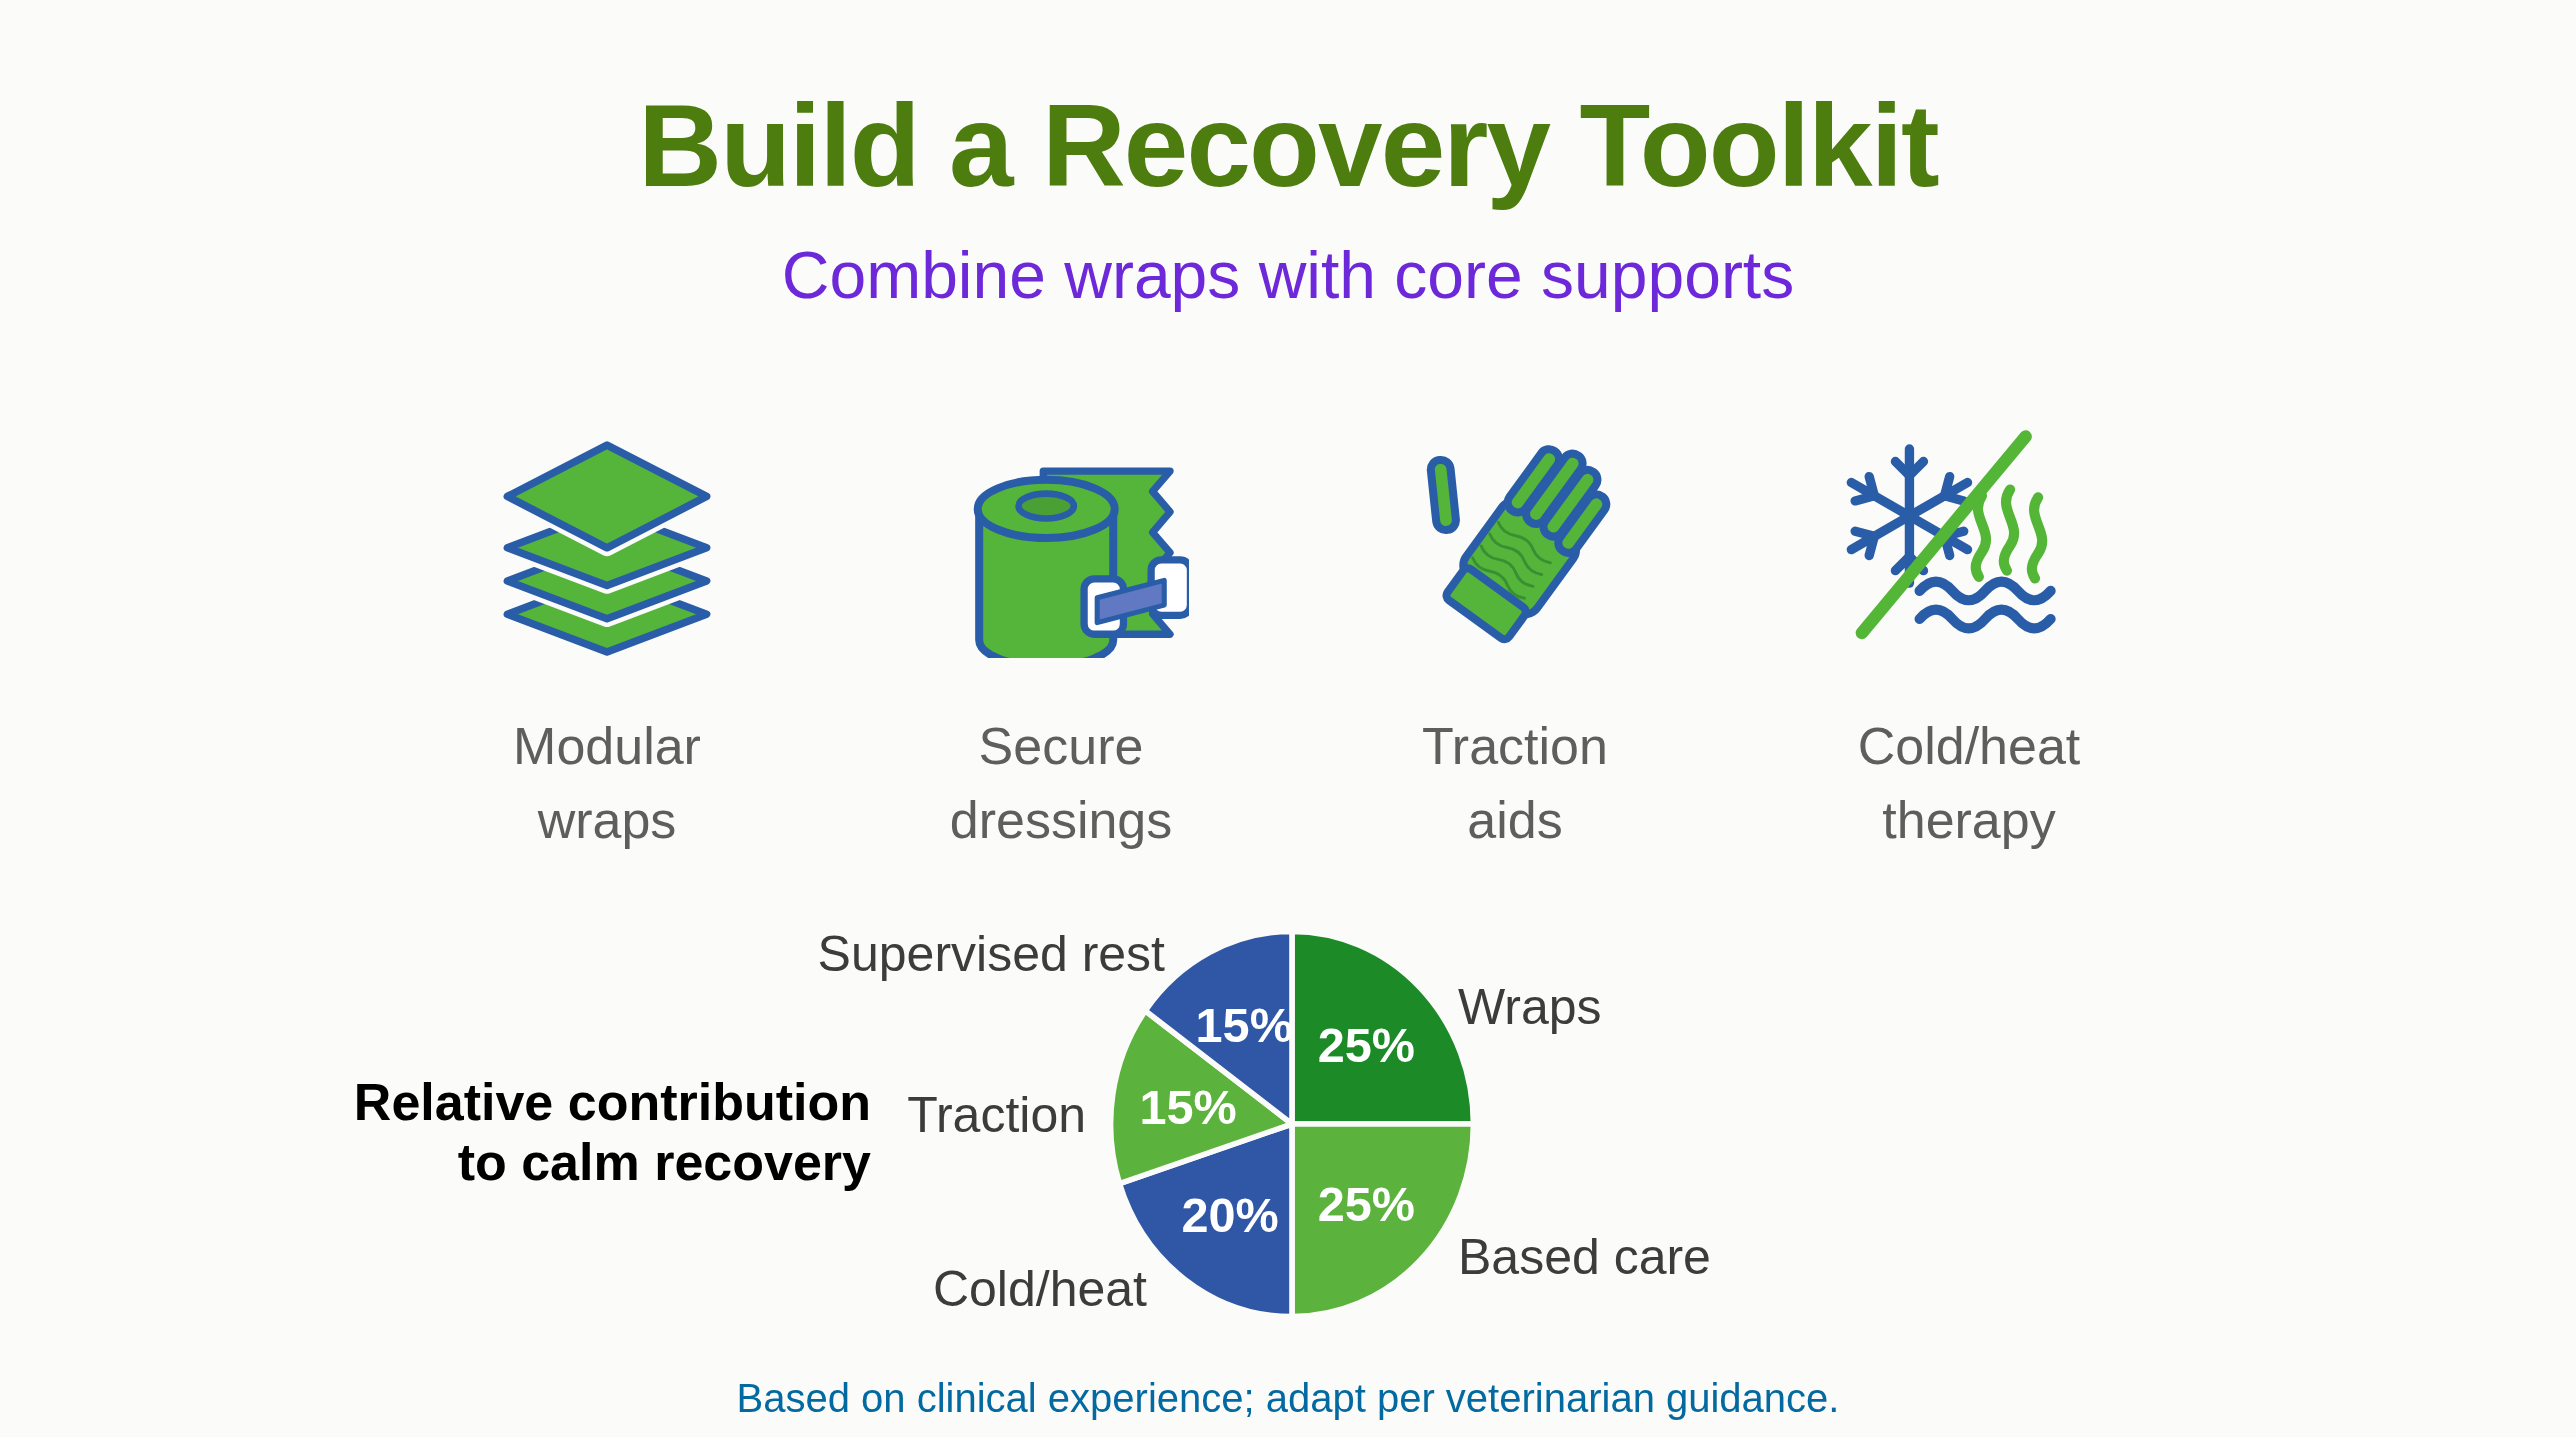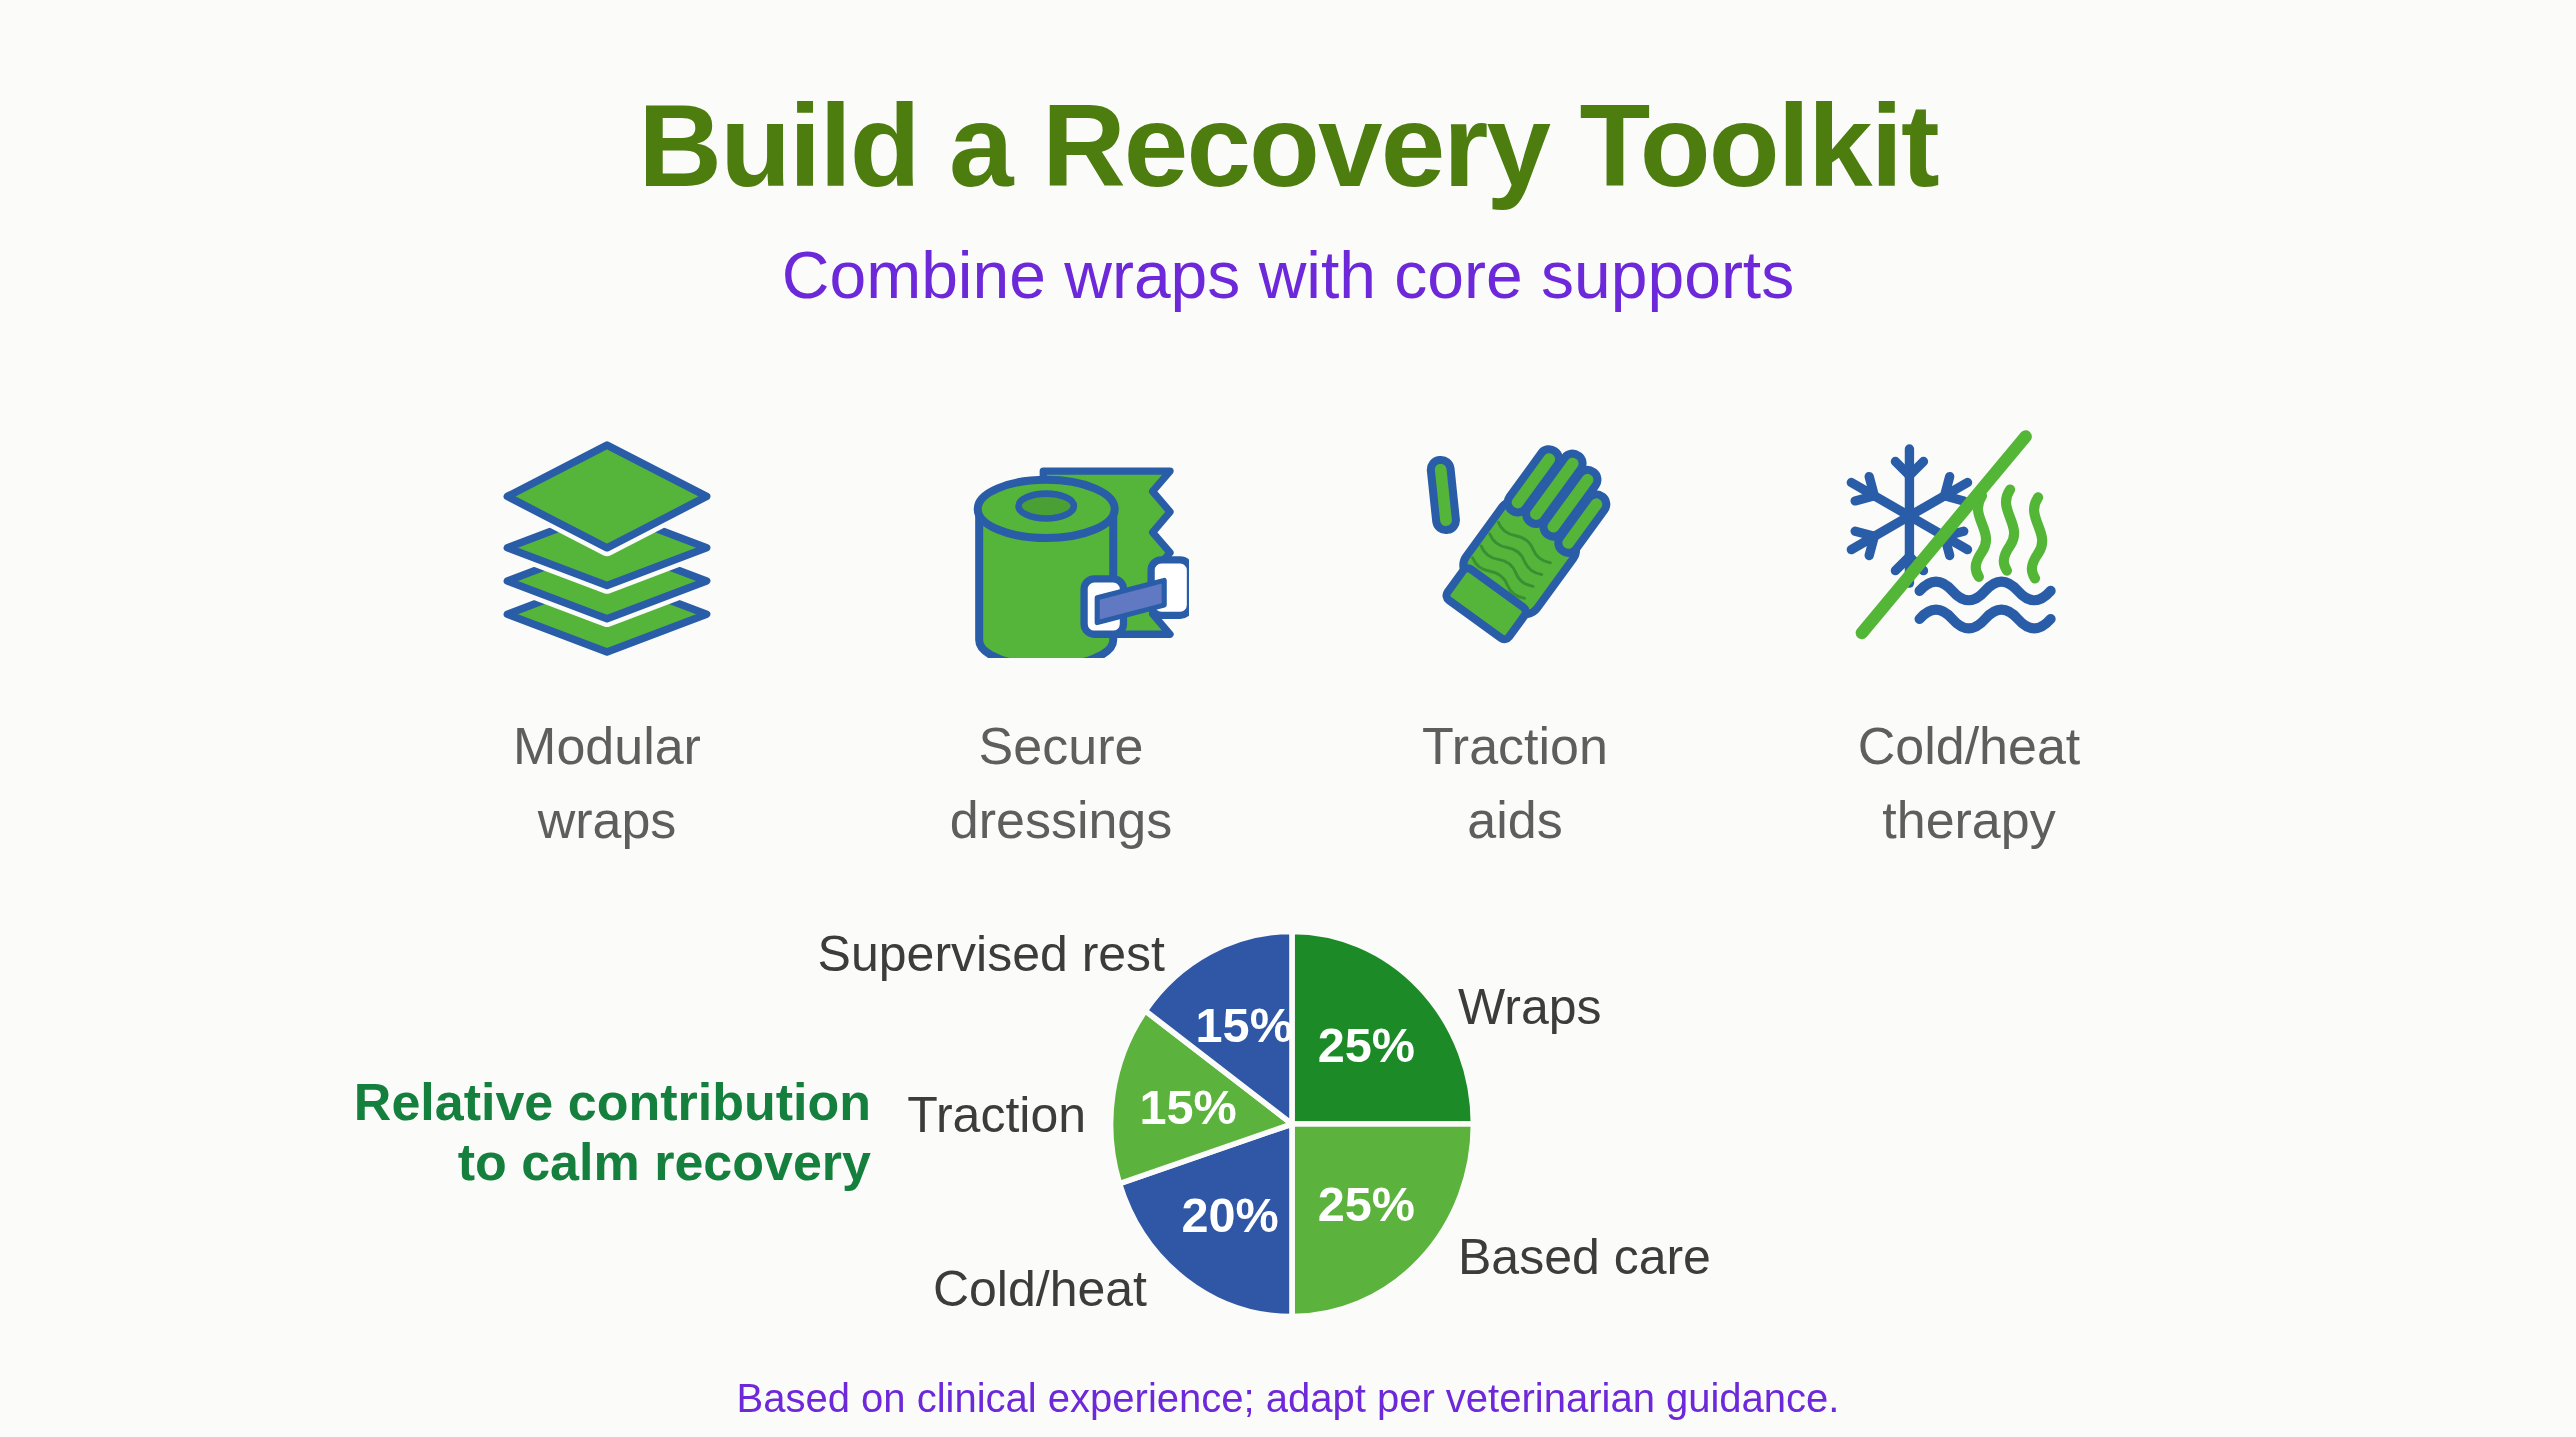--- a/index.html
+++ b/index.html
@@ -16,30 +16,30 @@
   .subtitle{margin:24px 0 0;font-size:66px;font-weight:400;color:#6d28d9;}
 
   .toolkit-row{position:absolute;top:423px;left:0;width:100%;display:flex;justify-content:center;gap:50px;}
   .toolkit-item{width:404px;display:flex;flex-direction:column;align-items:center;}
   .icon-box{height:236px;display:flex;align-items:center;justify-content:center;}
   .item-label{margin-top:51px;font-size:52px;line-height:1.42;color:#5e5e5e;text-align:center;white-space:pre-line;}
 
   .chart-area{position:absolute;top:899px;left:0;width:100%;height:487px;}
   .pie-svg{position:absolute;left:1103px;top:22.5px;width:378px;height:404px;}
   .chart-caption{position:absolute;right:1705px;top:174px;text-align:right;
-    font-size:52px;font-weight:700;color:#15803d;line-height:1.15;white-space:pre-line;}
+    font-size:52px;font-weight:700;color:#000000;line-height:1.15;white-space:pre-line;}
   .pie-label{position:absolute;font-size:50px;color:#3c3c3c;white-space:nowrap;}
   .pl-supervised{right:1411px;top:26px;}
   .pl-traction{right:1490px;top:187px;}
   .pl-coldheat{right:1429px;top:361px;}
   .pl-wraps{left:1458px;top:79px;}
   .pl-wound{left:1458px;top:329px;}
   .pie-pct{fill:#ffffff;font-size:52px;font-weight:700;font-family:"Liberation Sans",sans-serif;}
 
-  .footnote{position:absolute;top:1376px;left:0;width:100%;text-align:center;font-size:40px;color:#6d28d9;}
+  .footnote{position:absolute;top:1376px;left:0;width:100%;text-align:center;font-size:40px;color:#0369a1;}
 </style>
 </head>
 <body>
 
 <div class="canvas">
 
   <div class="header">
     <h1 class="title">Build a Recovery Toolkit</h1>
     <p class="subtitle">Combine wraps with core supports</p>
   </div>

